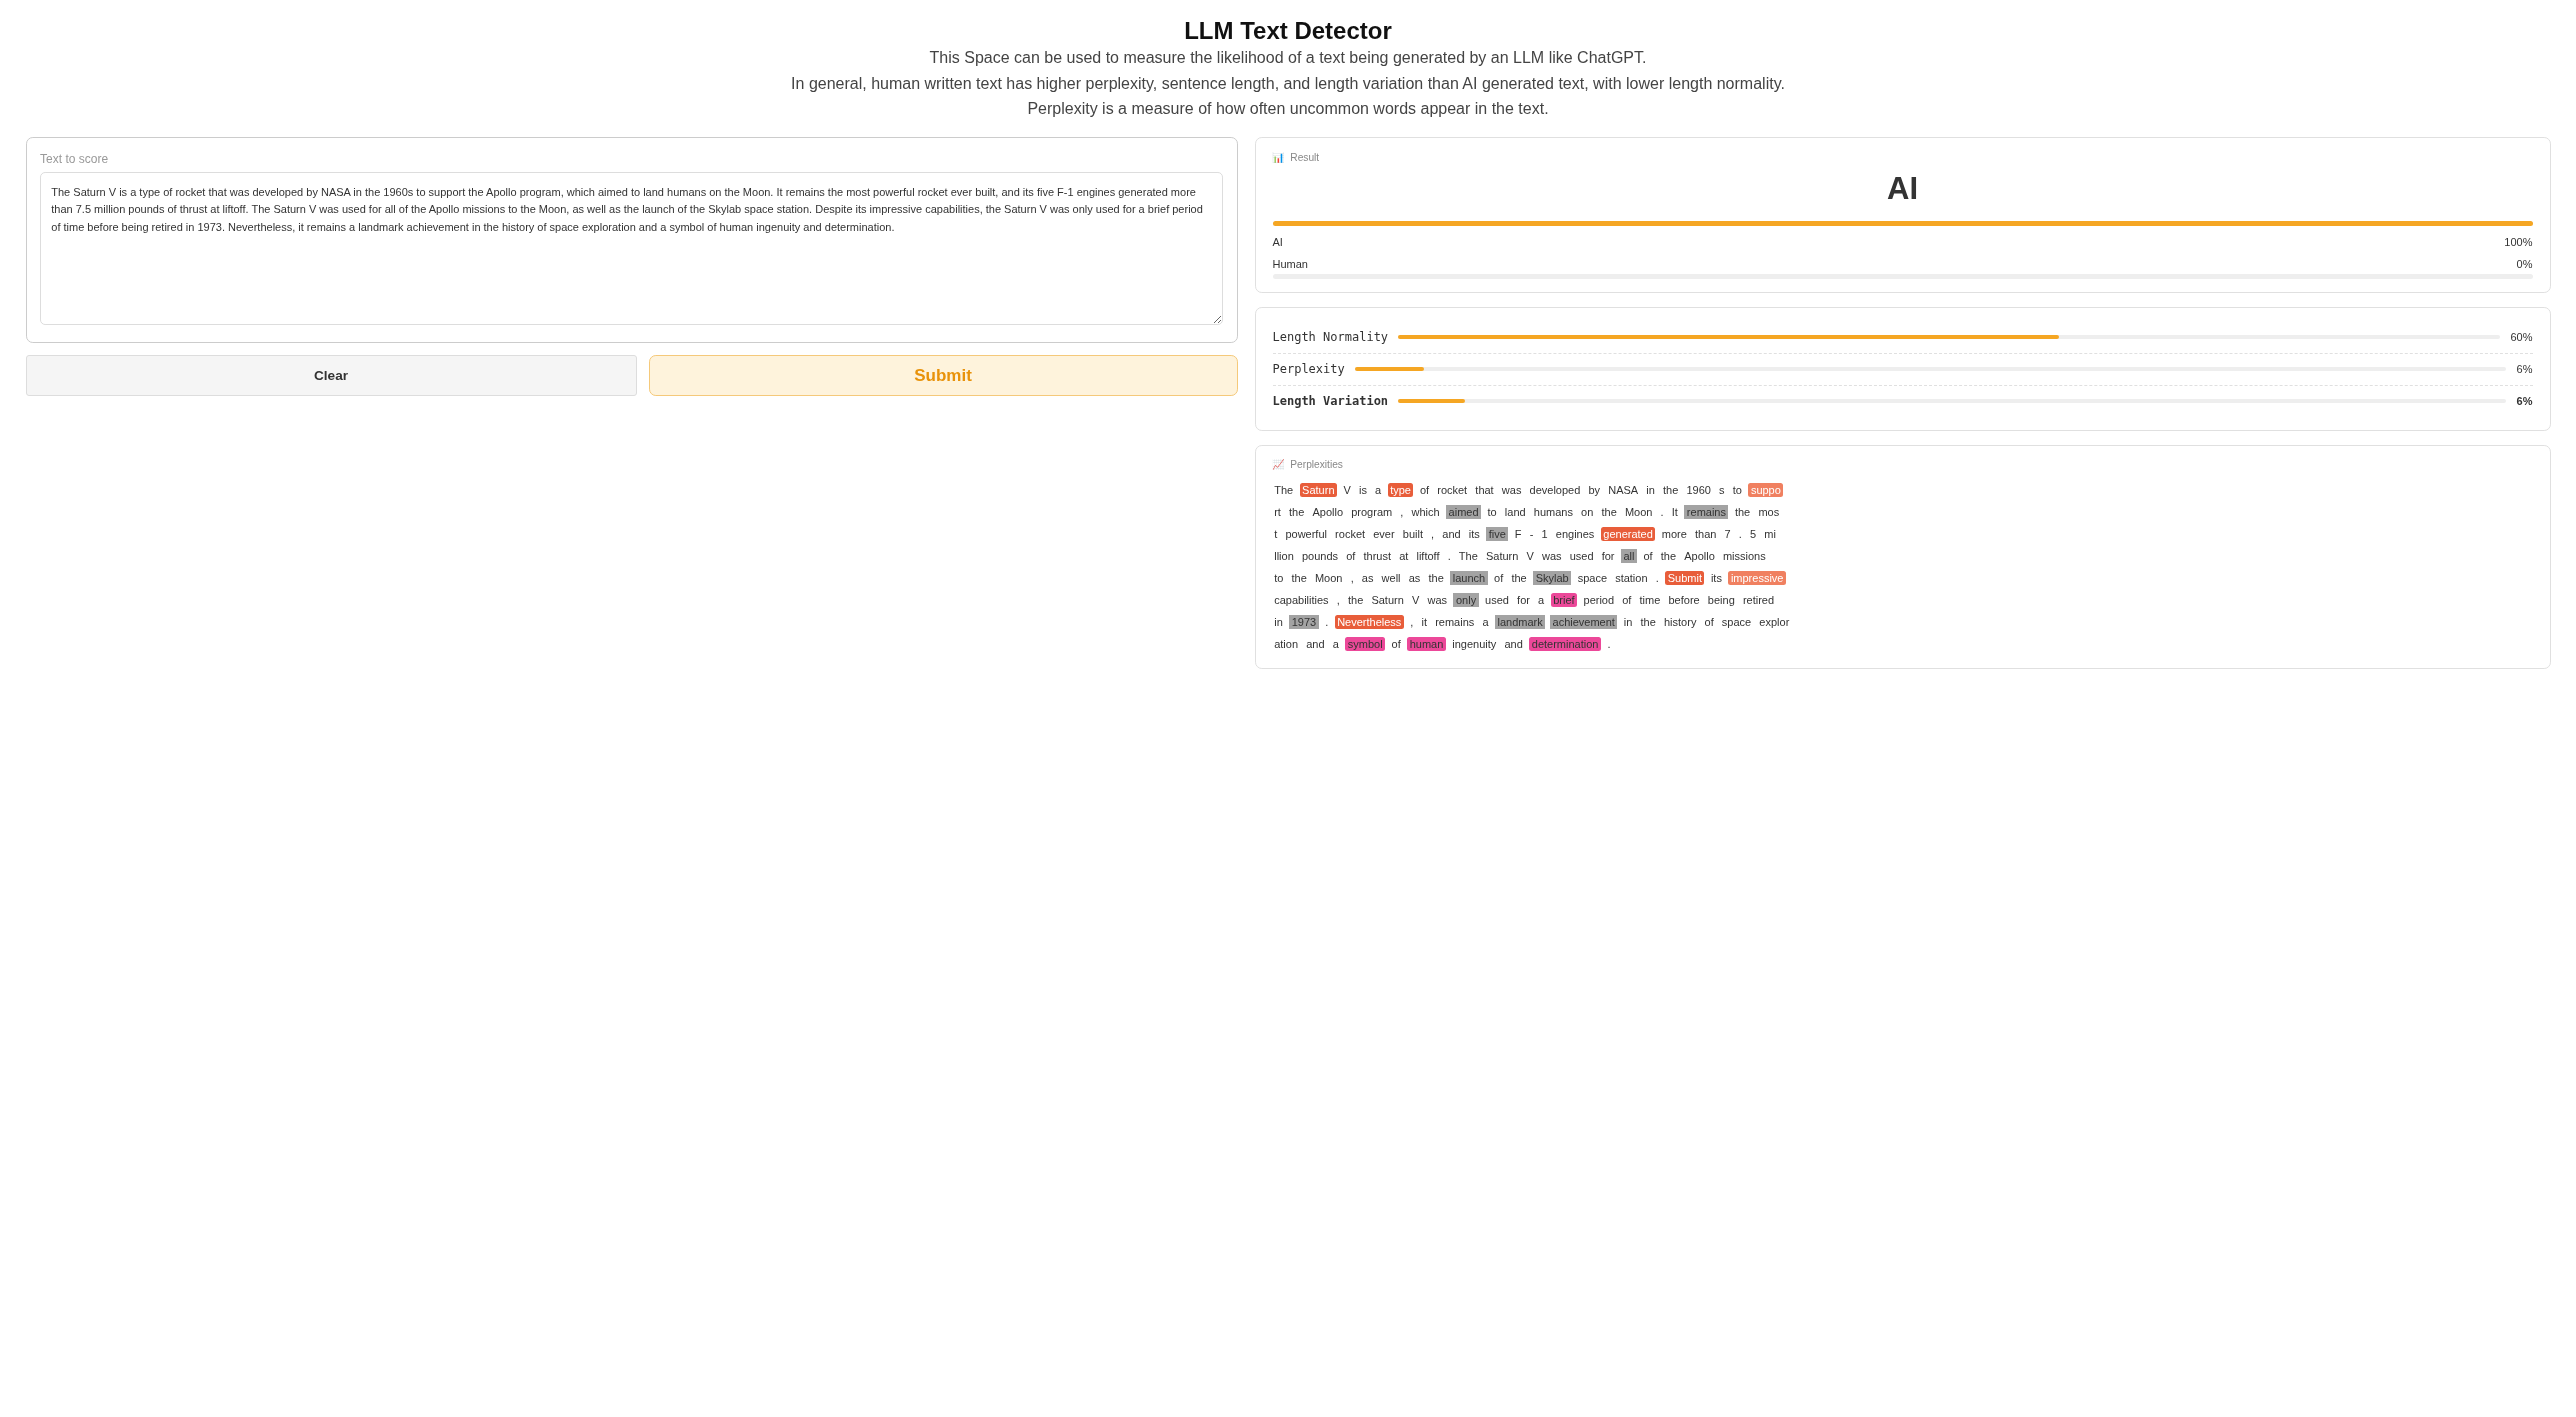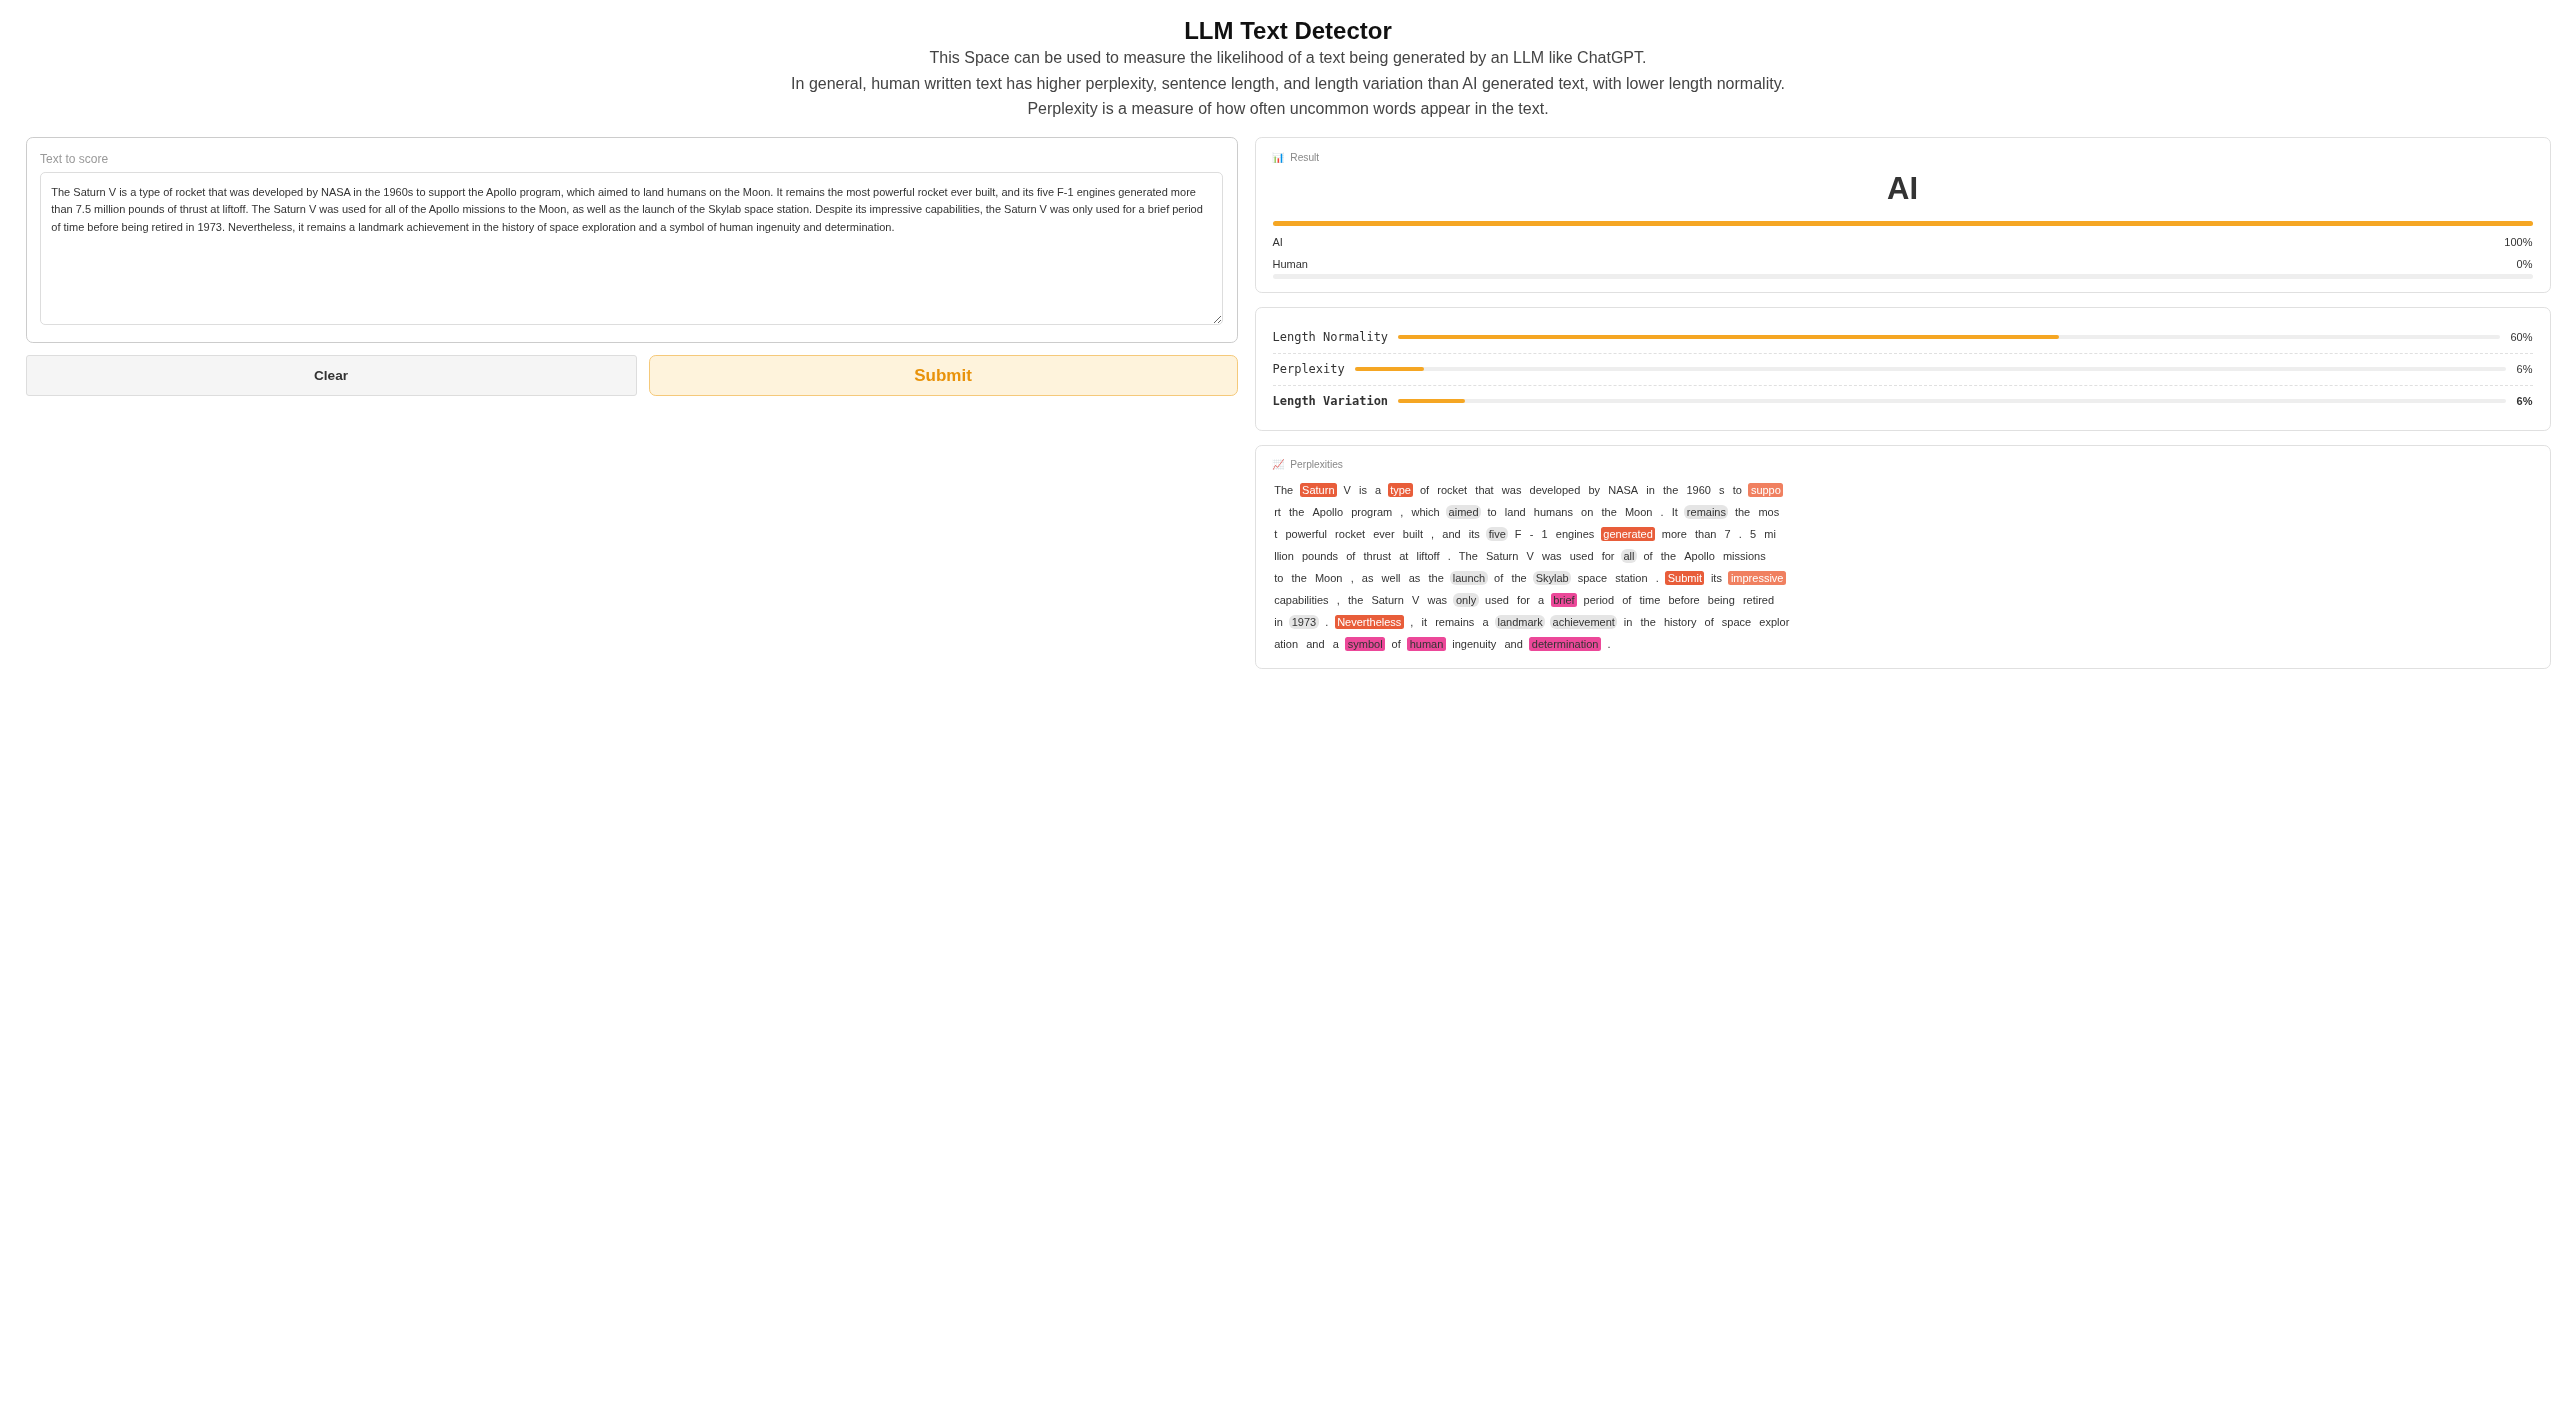--- a/index.html
+++ b/index.html
@@ -181,23 +181,23 @@
       border-radius: 2.5px;
       padding: 0.8px 2.5px;
     }
     .highlight-med-high {
       background-color: #f08060;
       color: #fff;
       border-radius: 2.5px;
       padding: 0.8px 2.5px;
     }
     .highlight-med {
-      background-color: #e5e5e5;
-      color: #333;
-      border-radius: 6px;
+      background-color: #a3a3a3;
+      color: #333;
+      border-radius: 0;
       padding: 0.8px 2.5px;
     }
     .highlight-low {
       background-color: #ec4899;
       color: #333;
       border-radius: 2.5px;
       padding: 0.8px 2.5px;
     }
   </style>
 </head>

